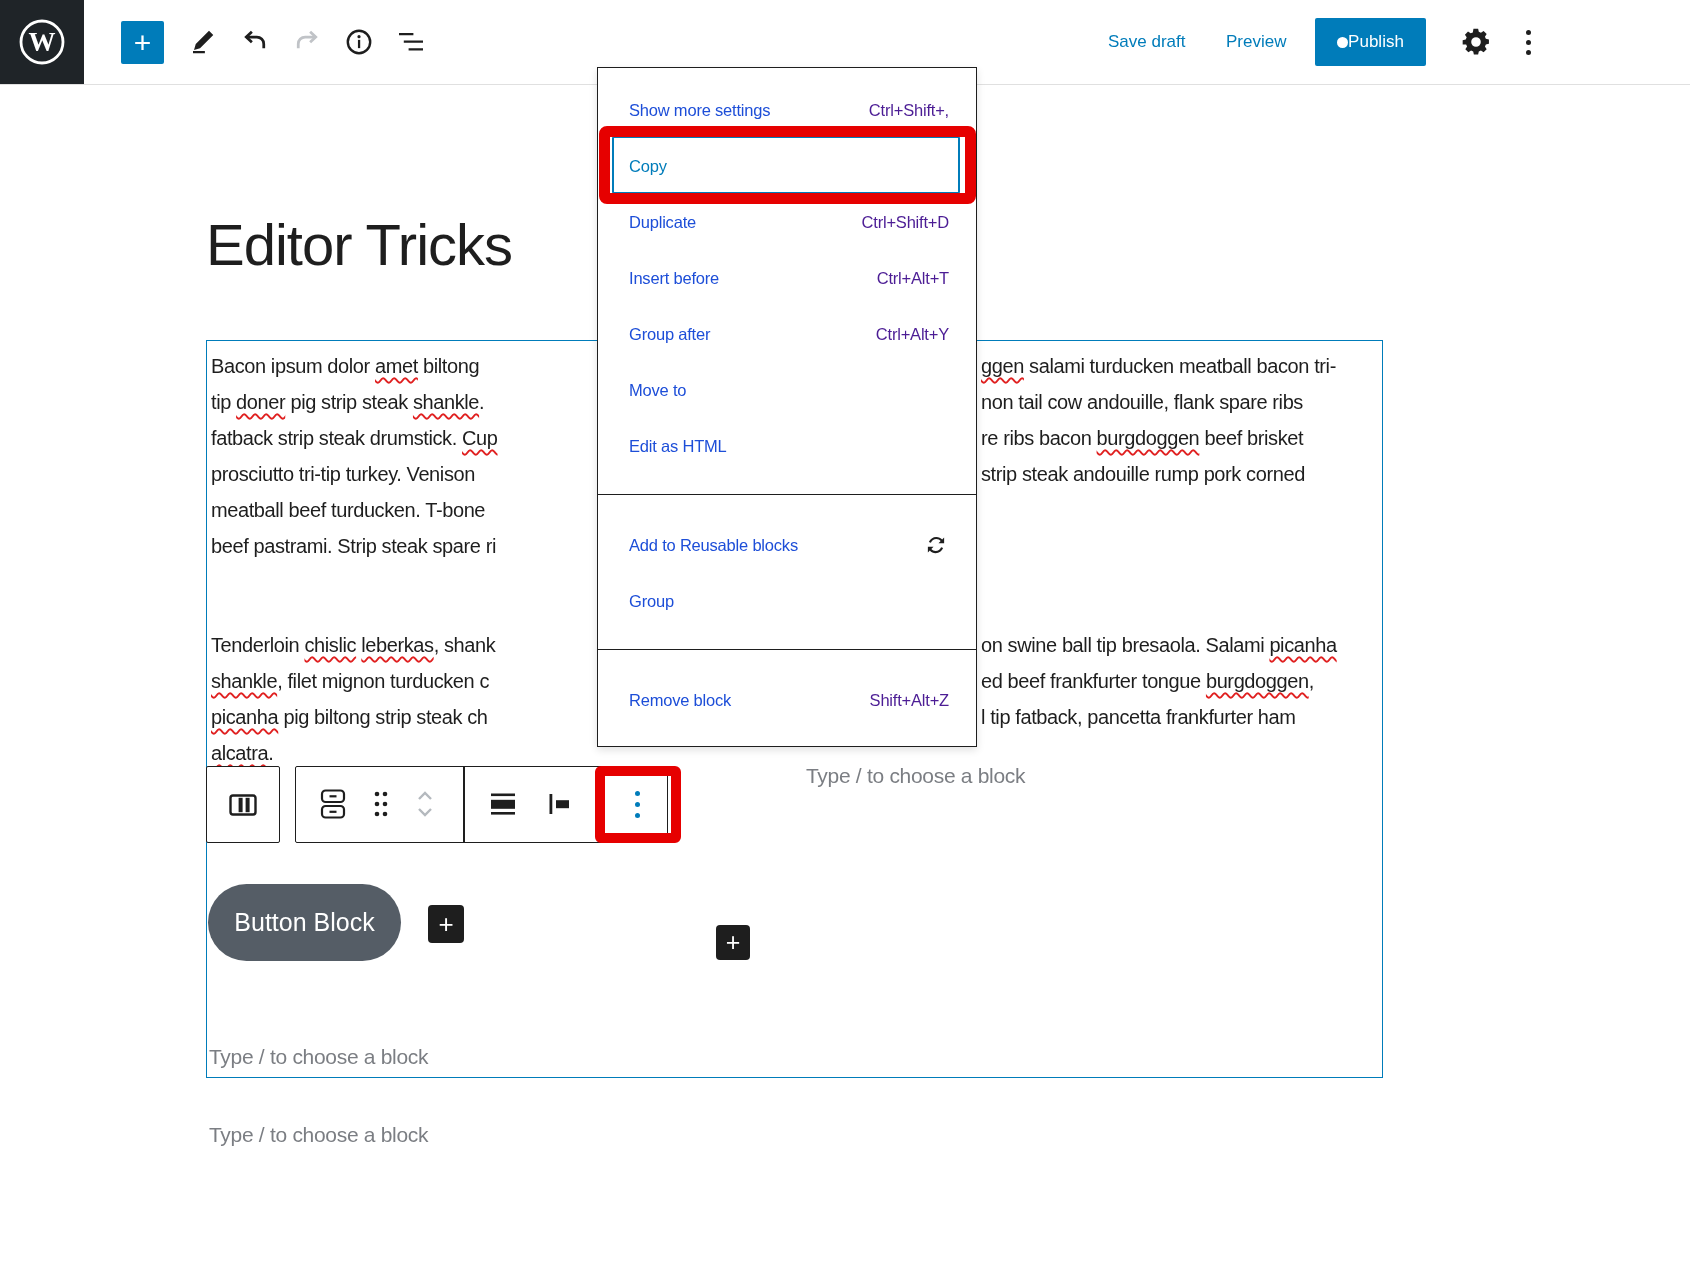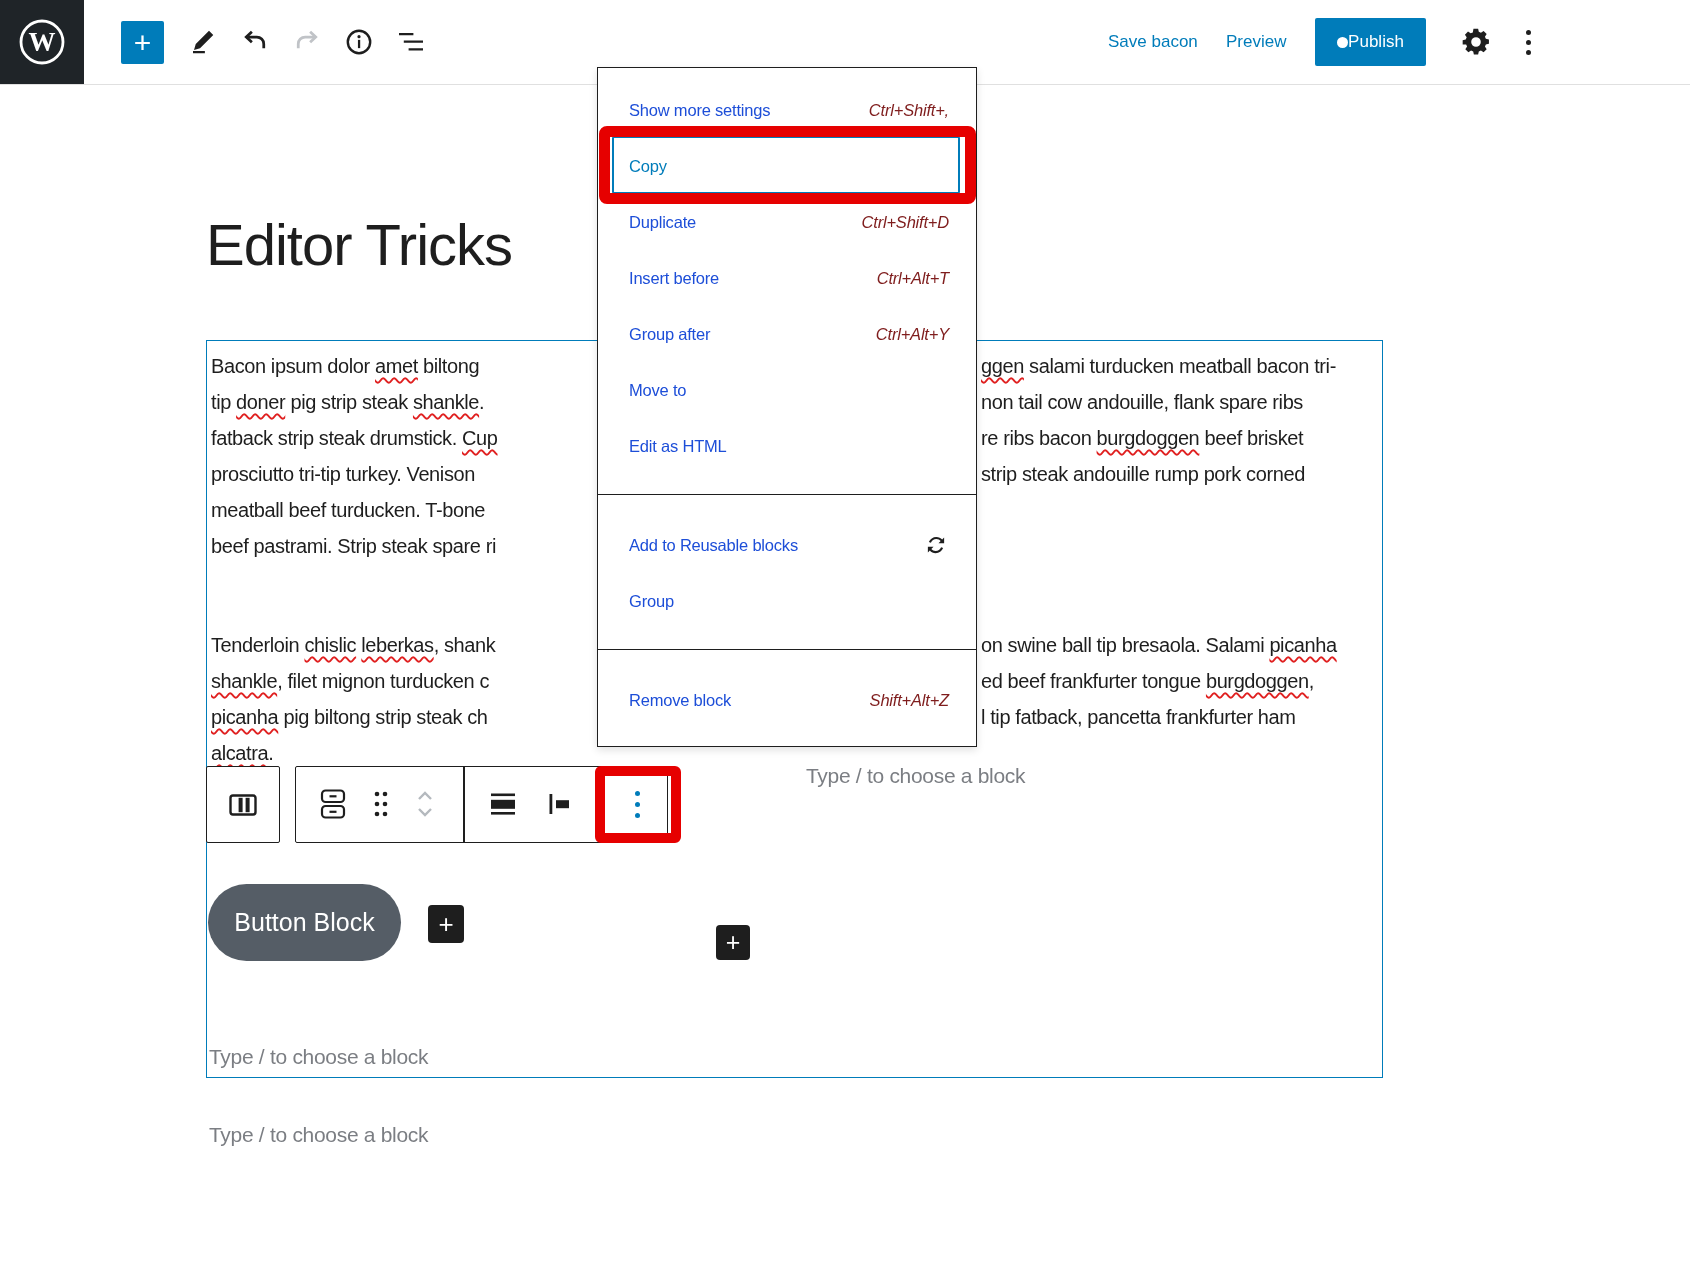--- a/index.html
+++ b/index.html
@@ -52,21 +52,21 @@
           display:flex;align-items:center;justify-content:center;cursor:pointer;z-index:2;}
   .sq-add.small{left:428px;top:905px;width:36px;height:38px;font-size:26px;}
   .sq-add.center{left:716px;top:925px;width:34px;height:35px;font-size:25px;}
   
   .menu{position:absolute;left:597px;top:67px;width:380px;background:#fff;
         border:1.5px solid #1e1e1e;box-sizing:border-box;z-index:40;
         padding:14px 0 18px 0;box-shadow:0 3px 8px rgba(0,0,0,.12);}
   .mi{height:56px;display:flex;align-items:center;justify-content:space-between;
       padding:0 27px 0 31px;font-size:16.5px;letter-spacing:-0.2px;cursor:pointer;}
   .mi .ml{color:#1d4ed8;}
-  .mi .ms{color:#7f1d1d;font-style:italic;}
+  .mi .ms{color:#4c1d95;}
   .mi.copy .ml{color:#007cba;}
   .msep{border-top:1.5px solid #1e1e1e;margin:20px 0 22px 0;}
   .focus-ring{position:absolute;left:612px;top:136px;width:348px;height:58px;
               border:2px solid #007cba;border-radius:2px;box-sizing:border-box;
               z-index:41;pointer-events:none;}
   
   .red-box{position:absolute;border:11px solid #e60000;border-radius:8px;box-sizing:border-box;
            z-index:60;pointer-events:none;}
   .red-copy{left:599px;top:126px;width:377px;height:78px;}
   .red-options{left:595px;top:766px;width:86px;height:77px;border-width:10px;border-radius:6px;}
@@ -110,21 +110,21 @@
         <circle cx="12" cy="8" r="1.2" fill="#1e1e1e"></circle>
         <rect x="11.2" y="10.4" width="1.7" height="6.2" fill="#1e1e1e"></rect>
       </svg>
     </button>
     <button class="tb-icon" style="left:387px">
       <svg width="32" height="32" viewBox="0 0 24 24">
         <path fill="#1e1e1e" d="M13.8 5.2H3v1.7h10.8zM21 10.9H6.6v1.7H21zM21 16.6H10.2v1.7H21z"></path>
       </svg>
     </button>
 
-    <a class="tb-right-link" style="left:1108px">Save bacon</a>
+    <a class="tb-right-link" style="left:1108px">Save draft</a>
     <a class="tb-right-link" style="left:1226px">Preview</a>
     <button class="publish">
       <span class="pdot"></span>
       <span>Publish</span>
     </button>
     <button class="tb-icon" style="left:1452px;top:18px">
       <svg width="32" height="32" viewBox="0 0 24 24">
         <path fill="#1e1e1e" fill-rule="evenodd" d="M10.4 2h3.2l.5 2.3 1.6.7 2-1.3 2.3 2.3-1.3 2 .7 1.6 2.3.5v3.2l-2.3.5-.7 1.6 1.3 2-2.3 2.3-2-1.3-1.6.7-.5 2.3h-3.2l-.5-2.3-1.6-.7-2 1.3-2.3-2.3 1.3-2-.7-1.6L2 13.8v-3.2l2.3-.5.7-1.6-1.3-2 2.3-2.3 2 1.3 1.6-.7.5-2.8zM12 8.4a3.6 3.6 0 100 7.2 3.6 3.6 0 000-7.2z"></path>
       </svg>
     </button>

